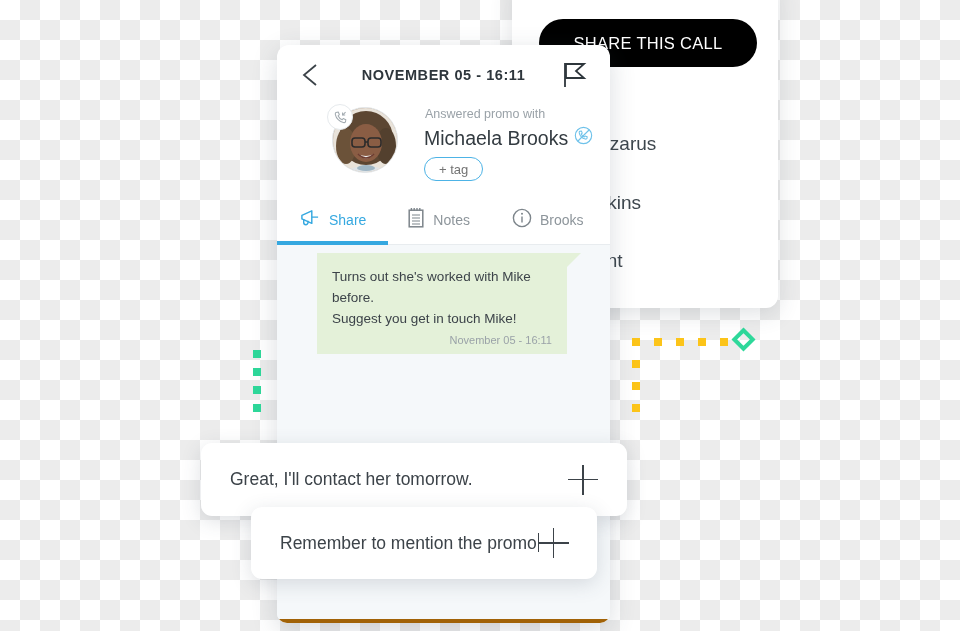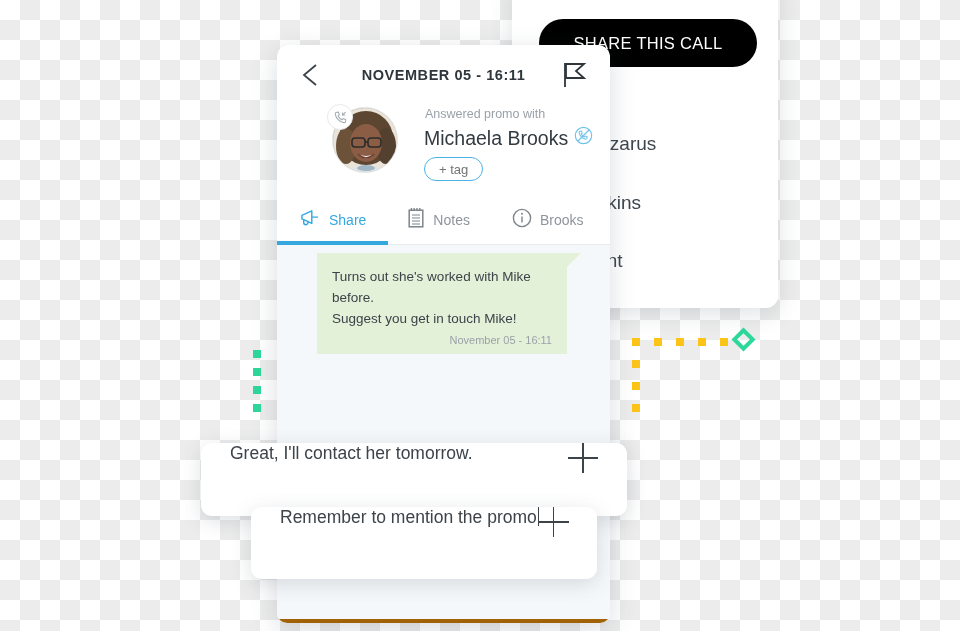--- a/index.html
+++ b/index.html
@@ -295,21 +295,21 @@
     font-size: 12.5px;
   }
 
   
   .reply-card {
     position: absolute;
     background: #ffffff;
     border-radius: 11px;
     box-shadow: 0 5px 20px rgba(60,72,88,.17);
     display: flex;
-    align-items: flex-start;
+    align-items: center;
   }
   #reply-1 {
     left: 201px;
     top: 443px;
     width: 426px;
     height: 73px;
   }
   #reply-2 {
     left: 251px;
     top: 507px;

